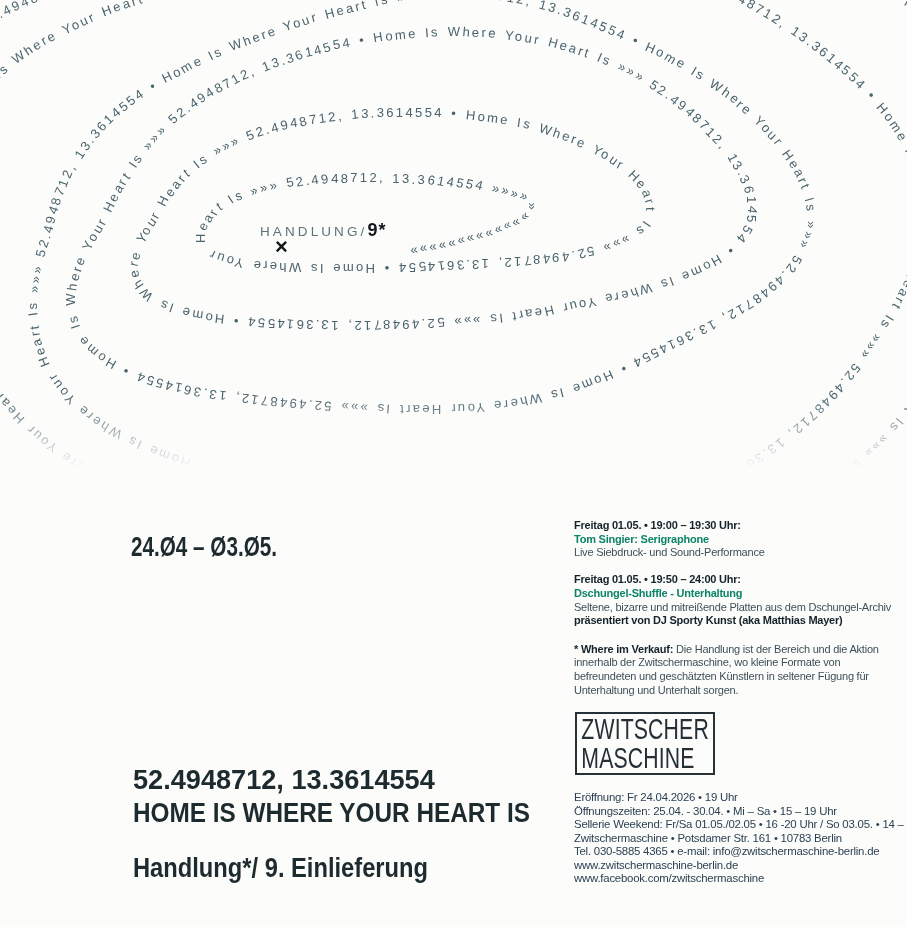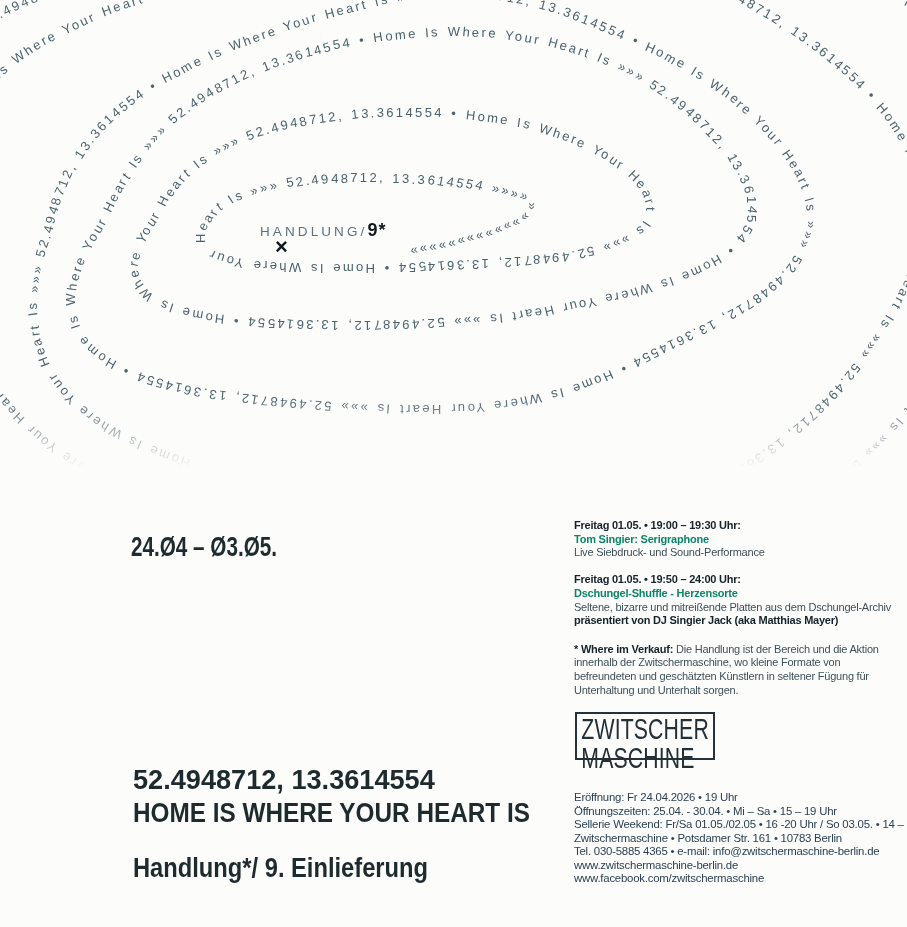--- a/index.html
+++ b/index.html
@@ -42,33 +42,33 @@
 <div class="abs h1" id="hand2" style="left:133px;top:854.7px;transform:scaleX(0.878)">Handlung*/ 9. Einlieferung</div>
 
 <div class="abs rc" style="left:574px;top:519px">
 <b>Freitag 01.05. • 19:00 – 19:30 Uhr:</b><br>
 <span class="gr">Tom Singier: Serigraphone</span><br>
 Live Siebdruck- und Sound-Performance
 </div>
 
 <div class="abs rc" style="left:574px;top:573.2px">
 <b>Freitag 01.05. • 19:50 – 24:00 Uhr:</b><br>
-<span class="gr">Dschungel-Shuffle - Herzensorte</span><br>
+<span class="gr">Dschungel-Shuffle - Unterhaltung</span><br>
 Seltene, bizarre und mitreißende Platten aus dem Dschungel-Archiv<br>
-<b>präsentiert von DJ Singier Jack (aka Matthias Mayer)</b>
+<b>präsentiert von DJ Sporty Kunst (aka Matthias Mayer)</b>
 </div>
 
 <div class="abs rc" style="left:574px;top:642.5px">
 <b>* Where im Verkauf:</b> Die Handlung ist der Bereich und die Aktion<br>
 innerhalb der Zwitschermaschine, wo kleine Formate von<br>
 befreundeten und geschätzten Künstlern in seltener Fügung für<br>
 Unterhaltung und Unterhalt sorgen.
 </div>
 
-<div class="abs" style="left:575px;top:712px;width:140px;height:48px;border:2px solid #263238;box-sizing:border-box">
+<div class="abs" style="left:575px;top:712px;width:140px;height:63px;border:2px solid #263238;box-sizing:border-box">
     <div style="color:#242f36;font-size:29.5px;line-height:29px;letter-spacing:0.2px;padding:0 0 0 6px;transform:scaleX(0.72);transform-origin:0 0;white-space:nowrap">ZWITSCHER<br>MASCHINE</div>
   </div>
 
 <div class="abs contact" style="left:574px;top:791.4px">
 Eröffnung: Fr 24.04.2026 • 19 Uhr<br>
 Öffnungszeiten: 25.04. - 30.04. • Mi – Sa • 15 – 19 Uhr<br>
 Sellerie Weekend: Fr/Sa 01.05./02.05 • 16 -20 Uhr / So 03.05. • 14 – 17 Uhr<br>
 Zwitschermaschine • Potsdamer Str. 161 • 10783 Berlin<br>
 Tel. 030-5885 4365 • e-mail: info@zwitschermaschine-berlin.de<br>
 www.zwitschermaschine-berlin.de<br>

